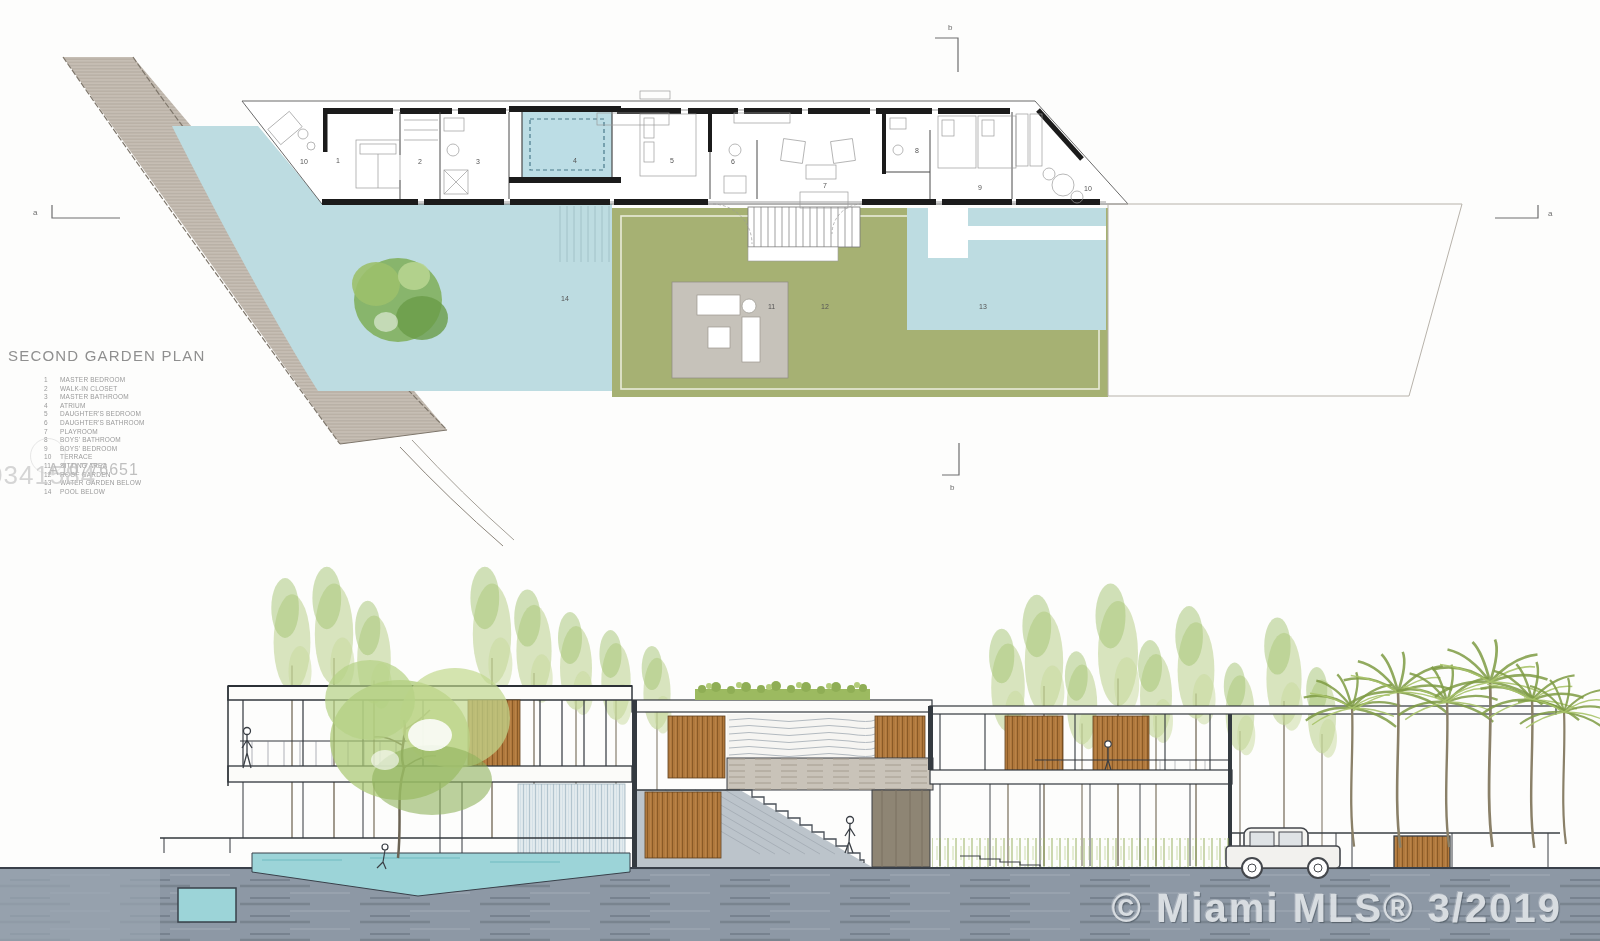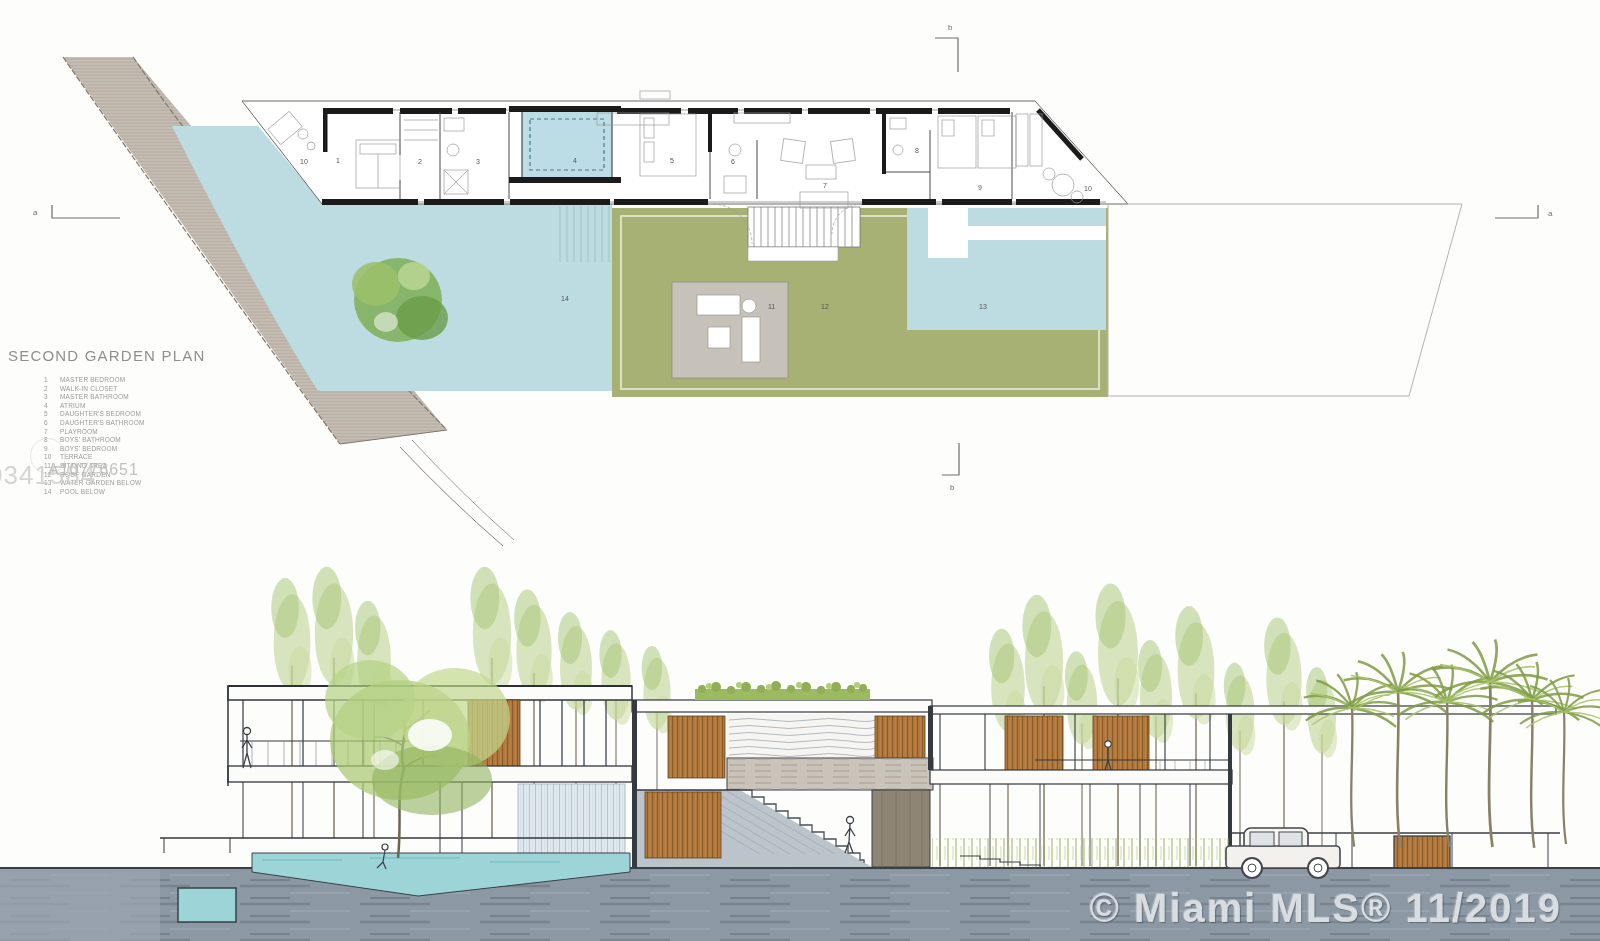--- a/index.html
+++ b/index.html
@@ -527,14 +527,14 @@
     <li><span class="num">10</span><span>TERRACE</span></li>
     <li><span class="num">11</span><span>SITTING AREA</span></li>
     <li><span class="num">12</span><span>ROOF GARDEN</span></li>
     <li><span class="num">13</span><span>WATER GARDEN BELOW</span></li>
     <li><span class="num">14</span><span>POOL BELOW</span></li>
   </ol>
 
   <div class="wm-circle"></div>
   <div class="wm-left">0341584</div>
   <div class="wm-big">A10776651</div>
-  <div class="wm-footer">© Miami MLS® 11/2019</div>
+  <div class="wm-footer">© Miami MLS® 3/2019</div>
 </div>
 
 </body></html>

